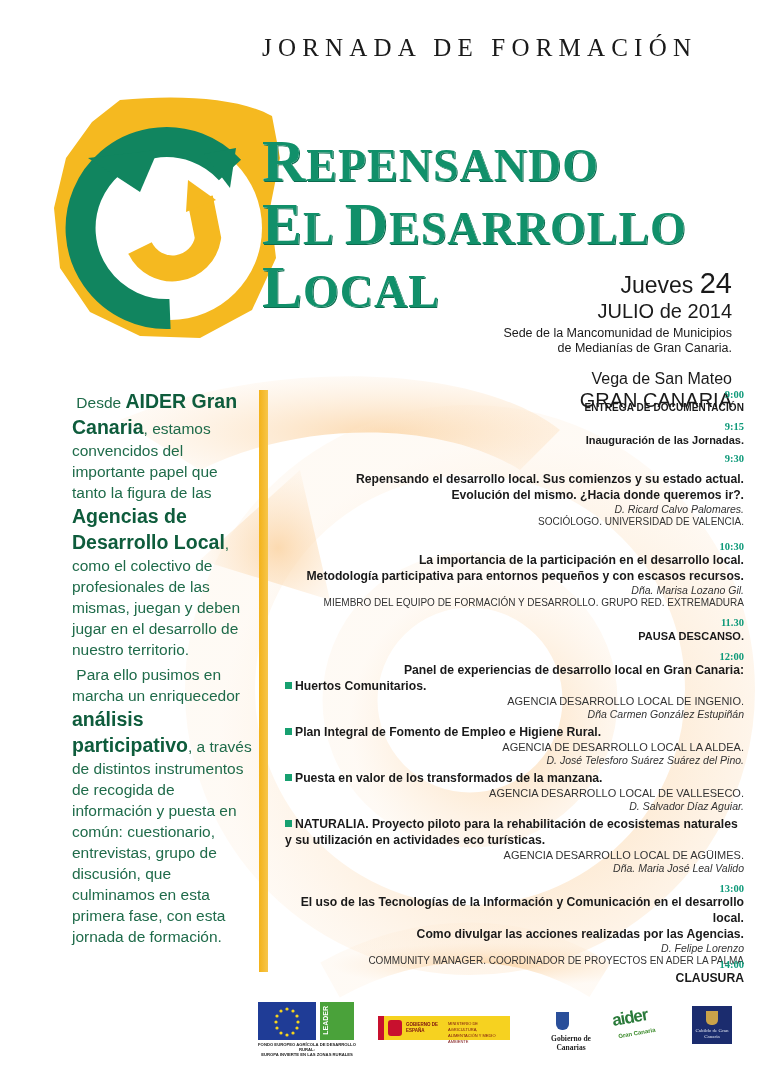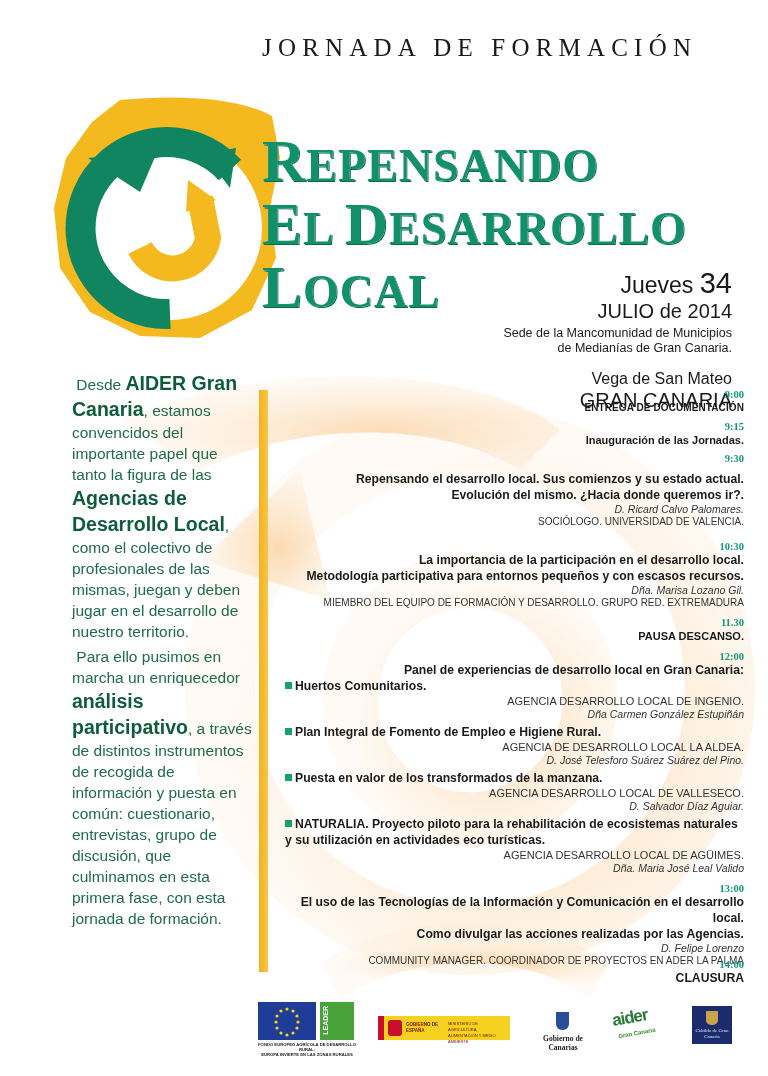--- a/index.html
+++ b/index.html
@@ -28,21 +28,21 @@
 
   .event-info { position: absolute; right: 36px; top: 270px; text-align: right; z-index: 2; color: #1a1a1a; }
   .event-info .day { font-size: 23px; line-height: 26px; }
   .event-info .day .num { font-size: 29px; }
   .event-info .month { font-size: 20px; line-height: 26px; }
   .event-info .venue { font-size: 12.5px; line-height: 15px; margin-top: 2px; }
   .event-info .town { font-size: 16px; line-height: 20px; margin-top: 13px; }
   .event-info .island { font-size: 20px; line-height: 22px; }
 
   .intro {
-    position: absolute; left: 72px; top: 370px; width: 180px; z-index: 2;
+    position: absolute; left: 72px; top: 388px; width: 180px; z-index: 2;
     font-size: 15.5px; line-height: 21px; color: #1f6b4a;
   }
   .intro p { margin-bottom: 4px; }
   .intro .hl { font-weight: bold; color: #0e5c3c; font-size: 19.5px; line-height: 26px; }
 
   .timeline-bar { position: absolute; left: 259px; top: 390px; width: 9px; height: 582px; background: linear-gradient(90deg,#f3b21a,#f7c64a); z-index: 1; }
 
   .schedule { position: absolute; left: 264px; top: 389px; width: 480px; z-index: 2; text-align: right; }
   .slot { position: relative; }
   .slot .time { font-family: "Liberation Serif", serif; font-weight: bold; font-size: 10.5px; color: #0f9a7a; line-height: 11px; }
@@ -96,21 +96,21 @@
   <polygon points="148,92 176,112 146,124" fill="#f5b920"></polygon>
 </svg>
 
 <div class="title">
   <span class="title-line"><span class="cap">R</span><span>EPENSANDO</span></span>
   <span class="title-line"><span class="cap">E</span><span>L </span><span class="cap">D</span><span>ESARROLLO</span></span>
   <span class="title-line"><span class="cap">L</span><span>OCAL</span></span>
 </div>
 
 <div class="event-info">
-  <div class="day"><span>Jueves</span> <span class="num">34</span></div>
+  <div class="day"><span>Jueves</span> <span class="num">24</span></div>
   <div class="month">JULIO de 2014</div>
   <div class="venue">
     <div>Sede de la Mancomunidad de Municipios</div>
     <div>de Medianías de Gran Canaria.</div>
   </div>
   <div class="town">Vega de San Mateo</div>
   <div class="island">GRAN CANARIA</div>
 </div>
 
 <div class="intro">
@@ -239,21 +239,21 @@
     <div>EUROPA INVIERTE EN LAS ZONAS RURALES</div>
   </div>
   <div class="flogo gob-esp">
     <span style="position:absolute;left:0;top:0;width:6px;height:24px;background:#c8102e"></span>
     <span style="position:absolute;left:10px;top:4px;width:14px;height:16px;background:#c8102e;border-radius:3px"></span>
     <span class="tiny" style="position:absolute;left:28px;top:6px;width:36px;color:#7a1010;font-size:4.5px">GOBIERNO DE ESPAÑA</span>
     <span class="tiny" style="position:absolute;left:70px;top:5px;width:60px;color:#7a1010;font-size:4px;font-weight:normal">MINISTERIO DE AGRICULTURA, ALIMENTACIÓN Y MEDIO AMBIENTE</span>
   </div>
   <div class="flogo gob-can">
     <span style="position:absolute;left:26px;top:0;width:13px;height:18px;background:#2a4f9a;border-radius:0 0 6px 6px"></span>
-    <span style="position:absolute;left:0;top:22px;width:66px;text-align:center;font-family:'Liberation Serif',serif;font-size:7.5px;font-weight:bold;color:#222">Gobierno de Canarias</span>
+    <span style="position:absolute;left:8px;top:22px;width:66px;text-align:center;font-family:'Liberation Serif',serif;font-size:7.5px;font-weight:bold;color:#222">Gobierno de Canarias</span>
   </div>
   <div class="flogo aider">
     <span style="position:absolute;left:2px;top:2px;font-weight:bold;font-size:17px;color:#2a7a3a;letter-spacing:-1px;transform:rotate(-10deg)">aider</span>
     <span style="position:absolute;left:8px;top:24px;font-weight:bold;font-size:6px;color:#3a8a2a;transform:rotate(-10deg)">Gran Canaria</span>
   </div>
   <div class="flogo cabildo">
     <span style="position:absolute;left:14px;top:5px;width:12px;height:14px;background:#c9a24a;border-radius:0 0 5px 5px"></span>
     <span style="position:absolute;left:2px;top:22px;width:36px;text-align:center;font-family:'Liberation Serif',serif;font-size:5px;line-height:6px;color:#dfe3f0">Cabildo de Gran Canaria</span>
   </div>
 </div>

